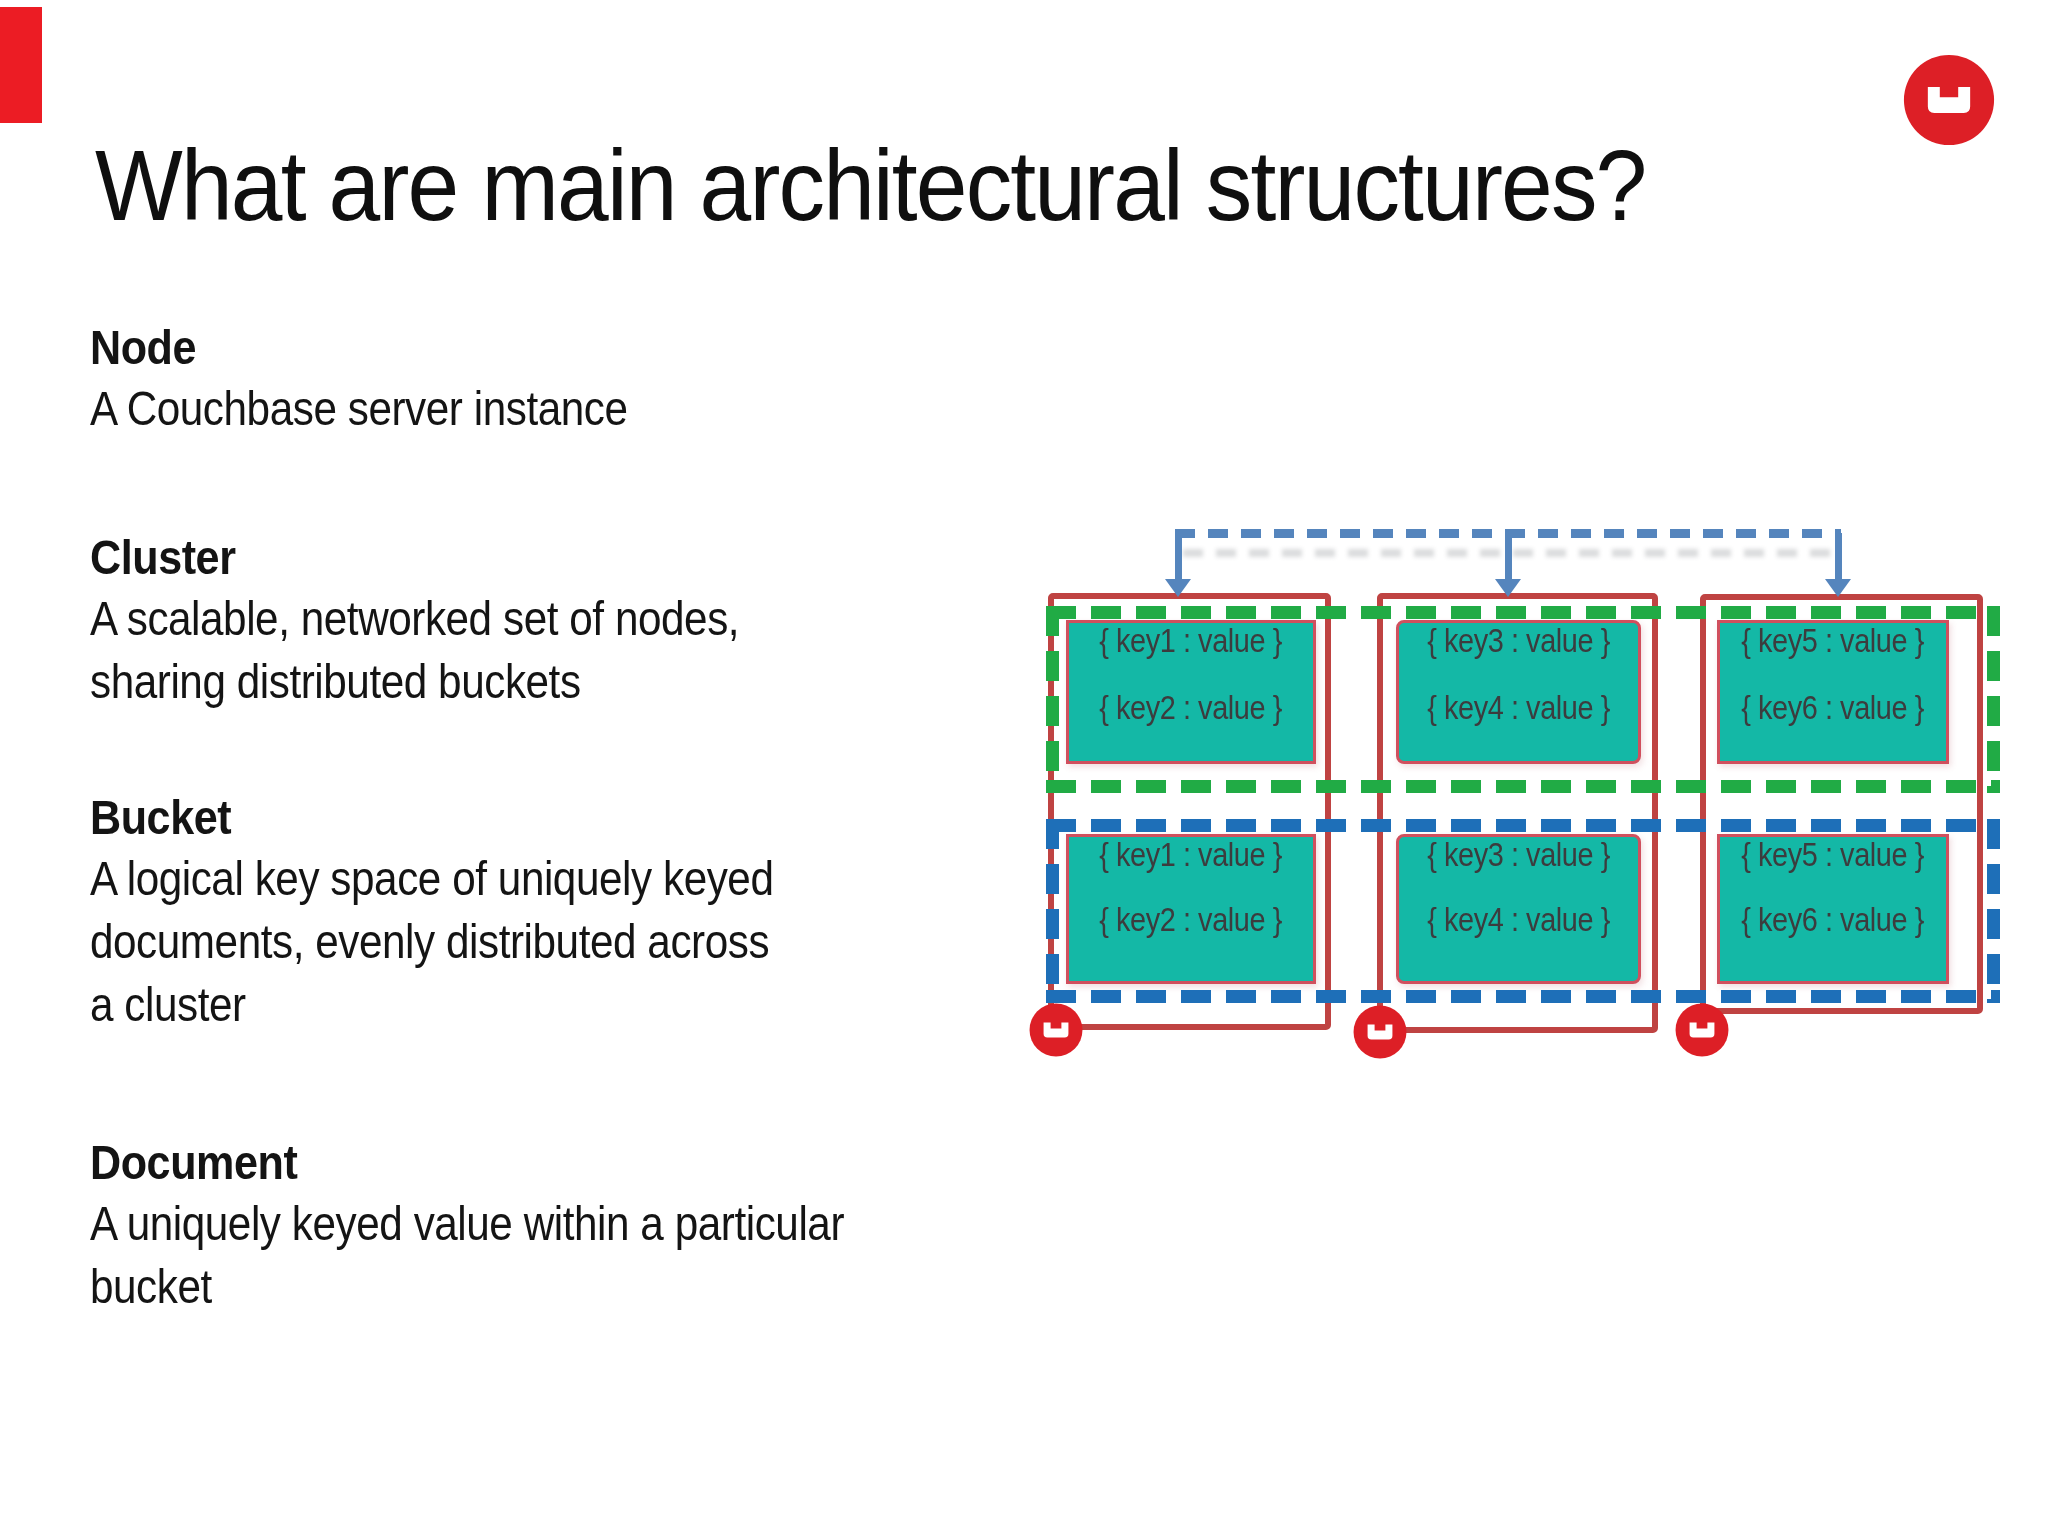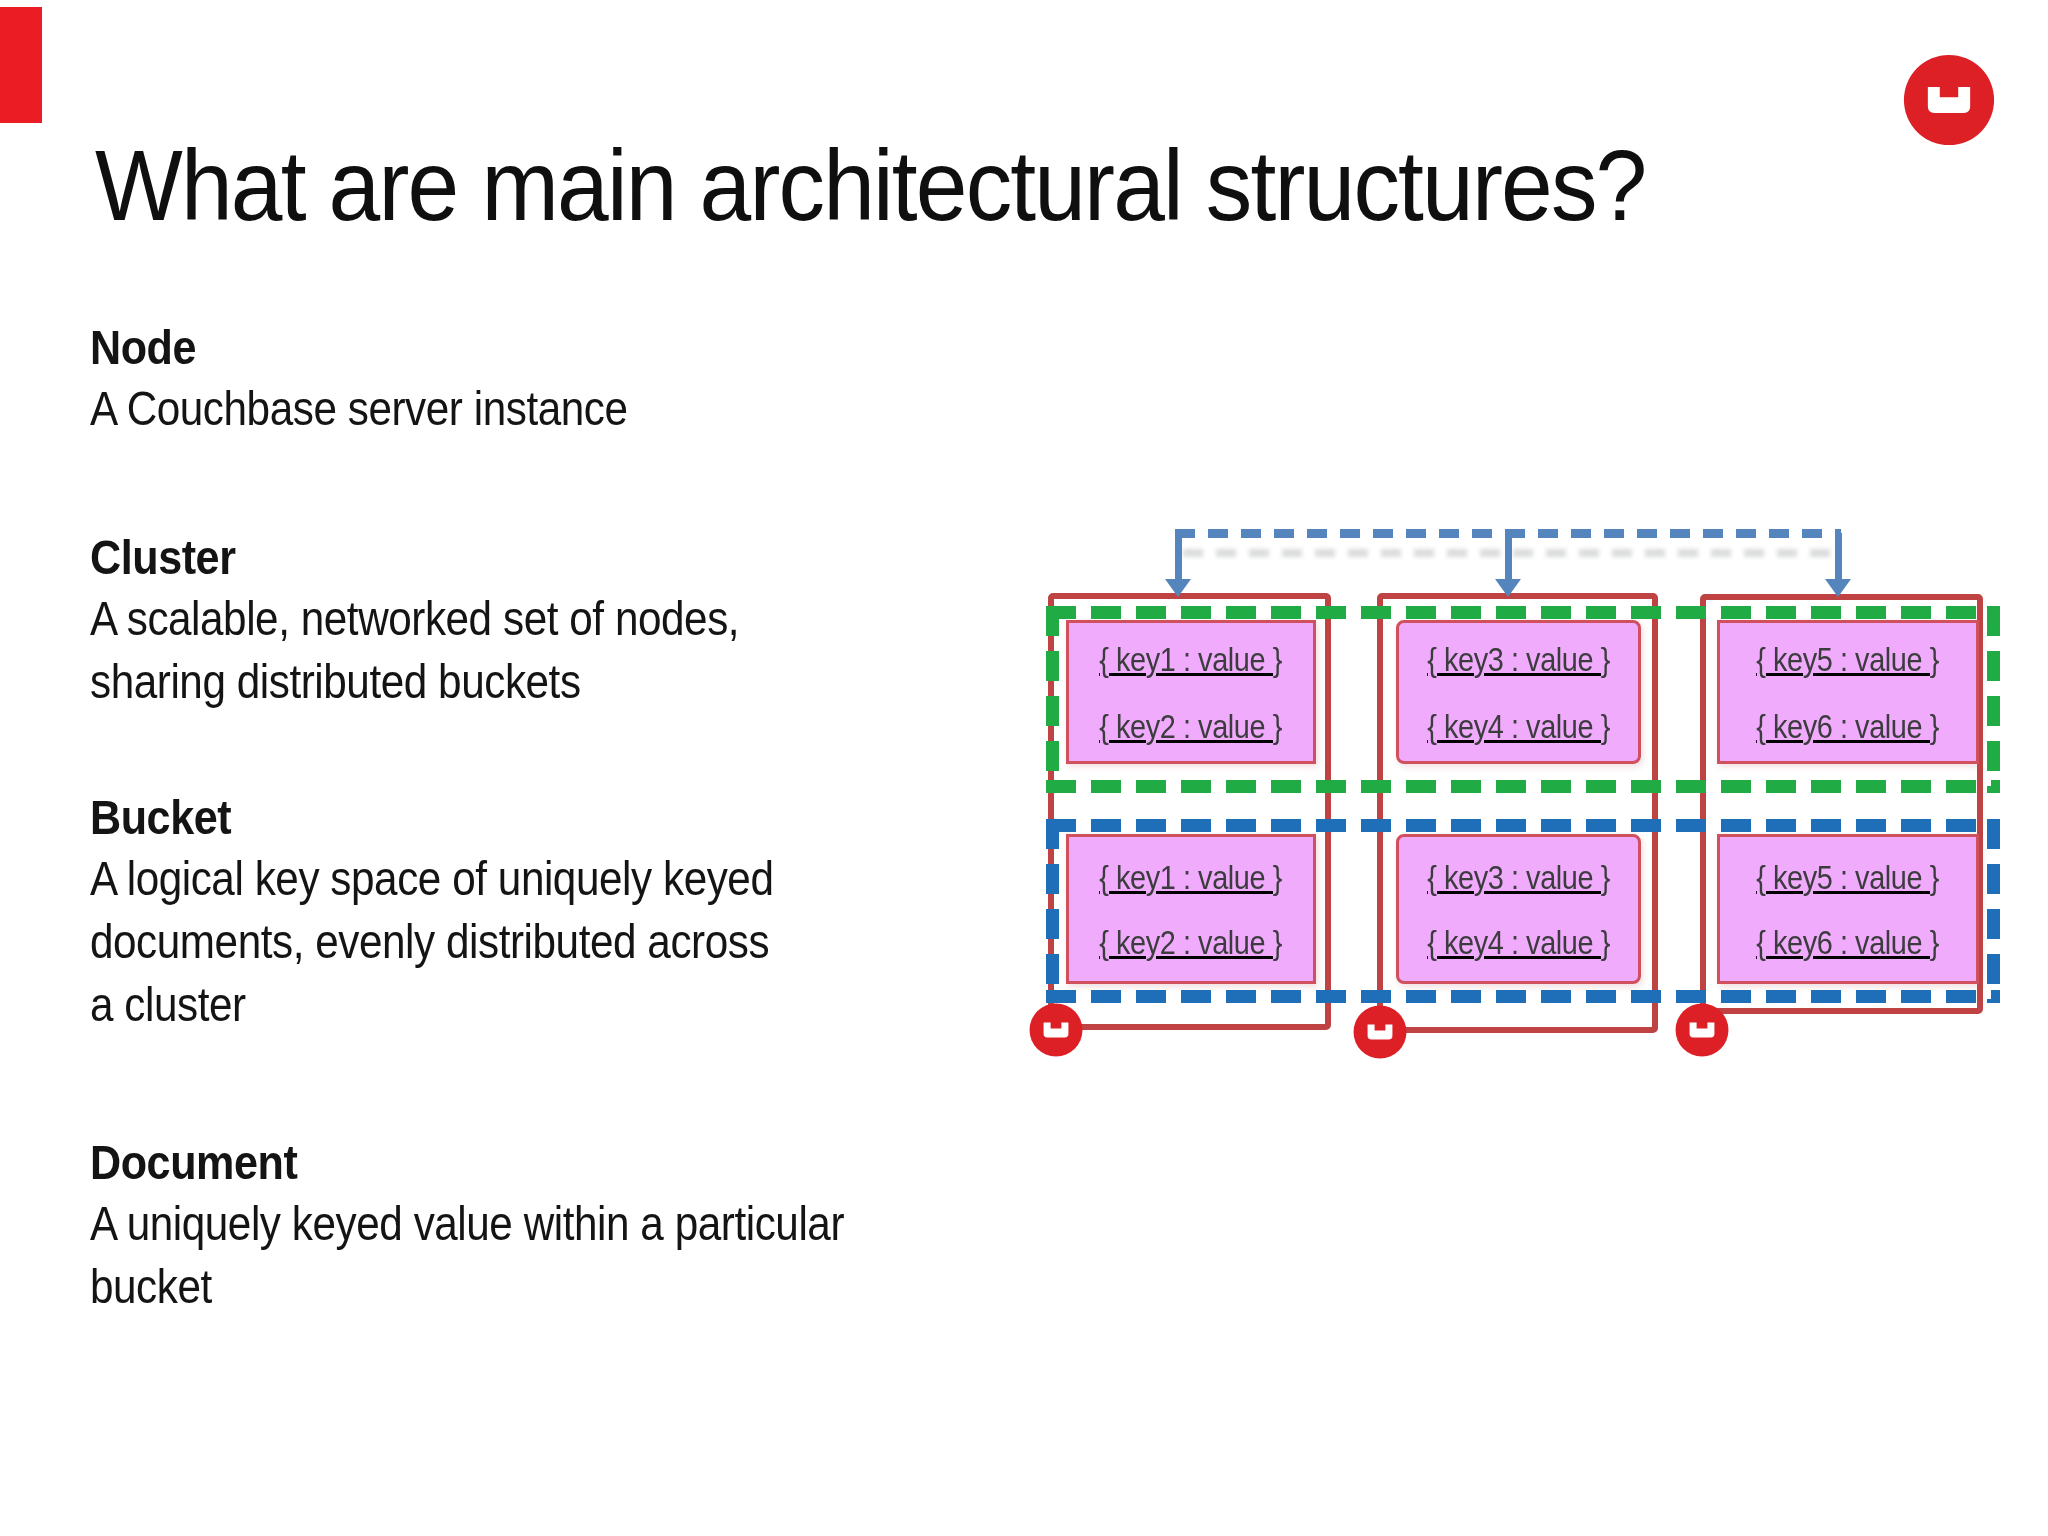--- a/index.html
+++ b/index.html
@@ -56,36 +56,35 @@
   .blue .dash-v{background:repeating-linear-gradient(180deg,#1e6fb8 0 30px,transparent 30px 45px);}
 
   
   .node{border:6px solid #bf4342;border-radius:5px;background:transparent;z-index:1;box-sizing:border-box;}
   .node-1{left:1048px;top:593px;width:283px;height:437px;}
   .node-2{left:1377px;top:593px;width:281px;height:440px;}
   .node-3{left:1700px;top:594px;width:283px;height:420px;}
 
   
   .doc-box{
-    border:3px solid #d0505e;background:#f0abfc;z-index:2;box-sizing:border-box;
-    display:flex;flex-direction:column;align-items:center;justify-content:center;
+    border:3px solid #d0505e;background:#14b8a6;z-index:2;box-sizing:border-box;
+    display:flex;flex-direction:column;align-items:center;justify-content:flex-start;
     box-shadow:2px 3px 6px rgba(180,80,90,.18);
-    text-decoration:underline;
   }
   .doc-box .kv{
     display:block;font-size:34px;line-height:34px;color:#3c3c3e;white-space:nowrap;
     transform:scaleX(0.85);letter-spacing:-0.5px;
   }
   .row1{top:620px;height:144px;}
   .row1 .kv + .kv{margin-top:33px;}
   .row2{top:834px;height:150px;}
   .row2 .kv + .kv{margin-top:31px;}
   .col1{left:1066px;width:250px;}
   .col2{left:1396px;width:245px;border-radius:8px;}
-  .col3{left:1717px;width:262px;}
+  .col3{left:1717px;width:232px;}
 
   
   .logo{z-index:4;}
   .logo-main{left:1903px;top:54px;width:92px;height:92px;}
   .logo-s1{left:1029px;top:1003px;width:54px;height:54px;}
   .logo-s2{left:1353px;top:1005px;width:54px;height:54px;}
   .logo-s3{left:1675px;top:1003px;width:54px;height:54px;}
 </style>
 </head>
 <body>

